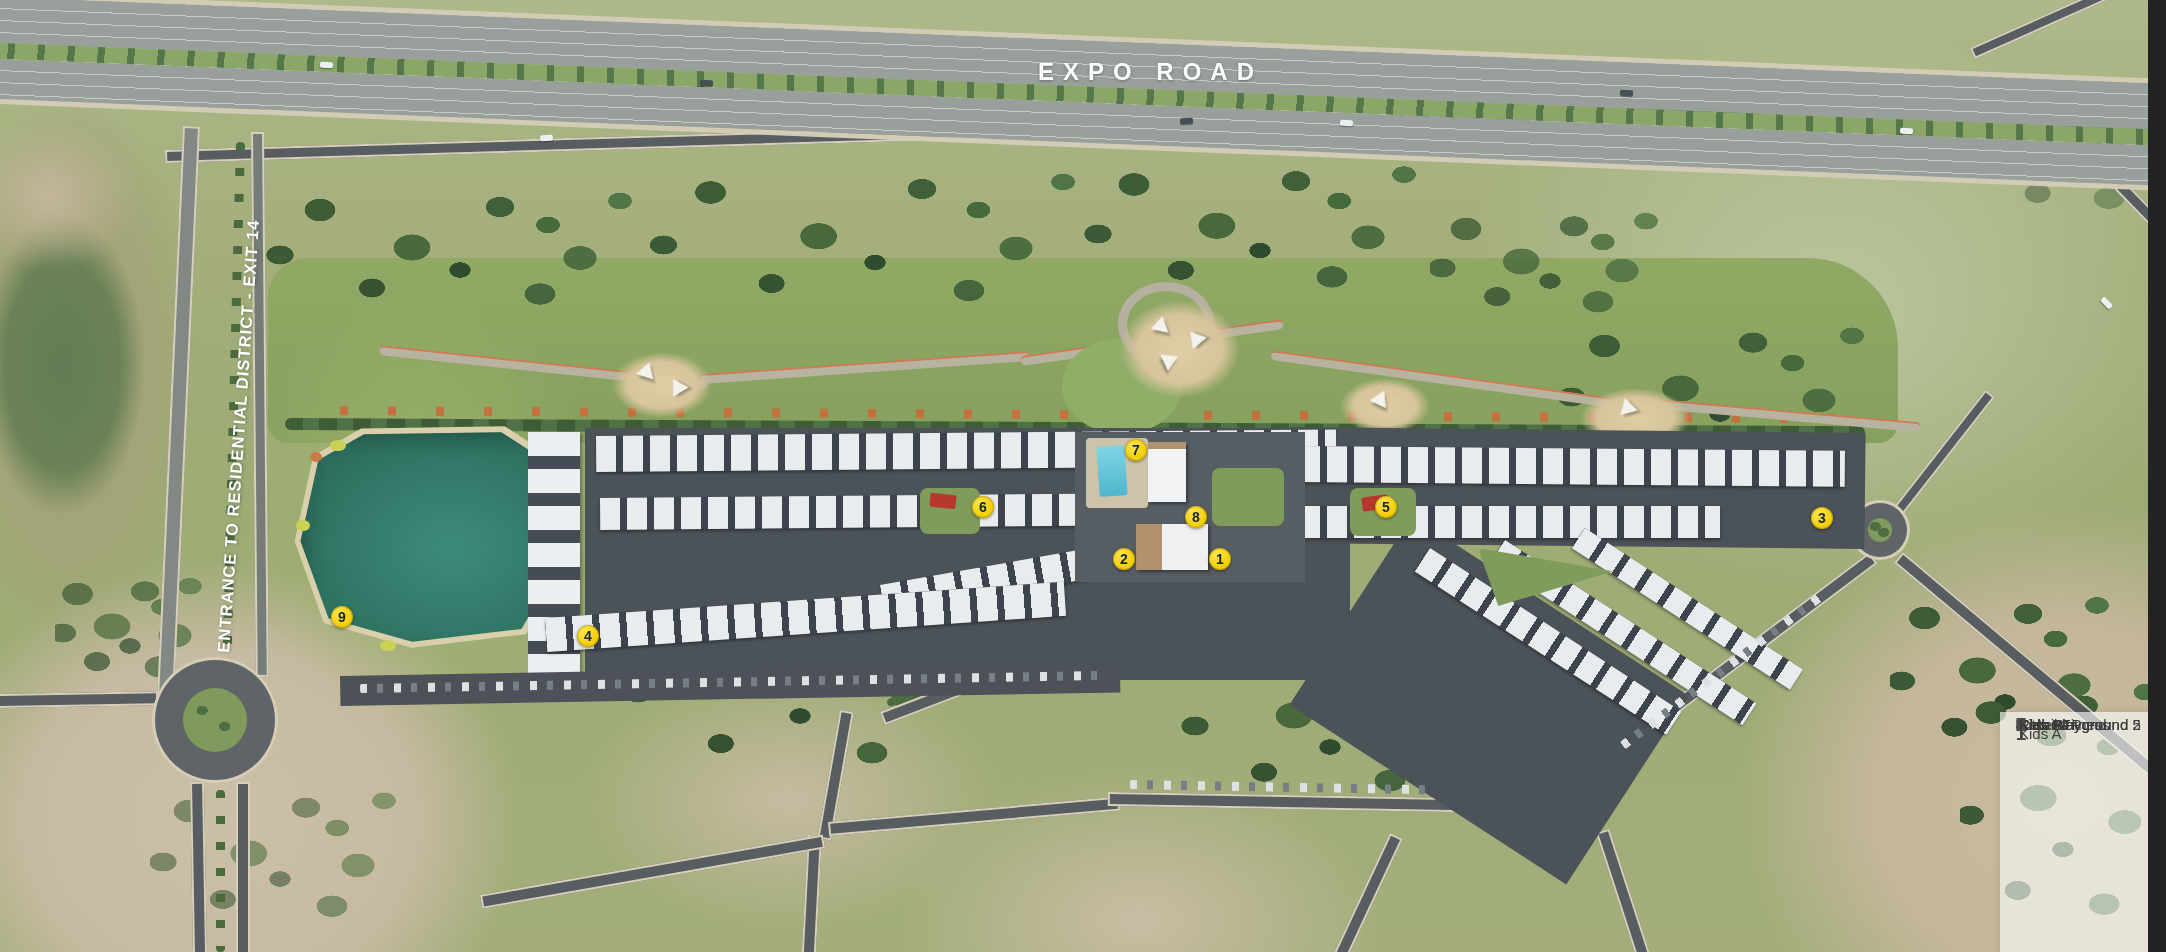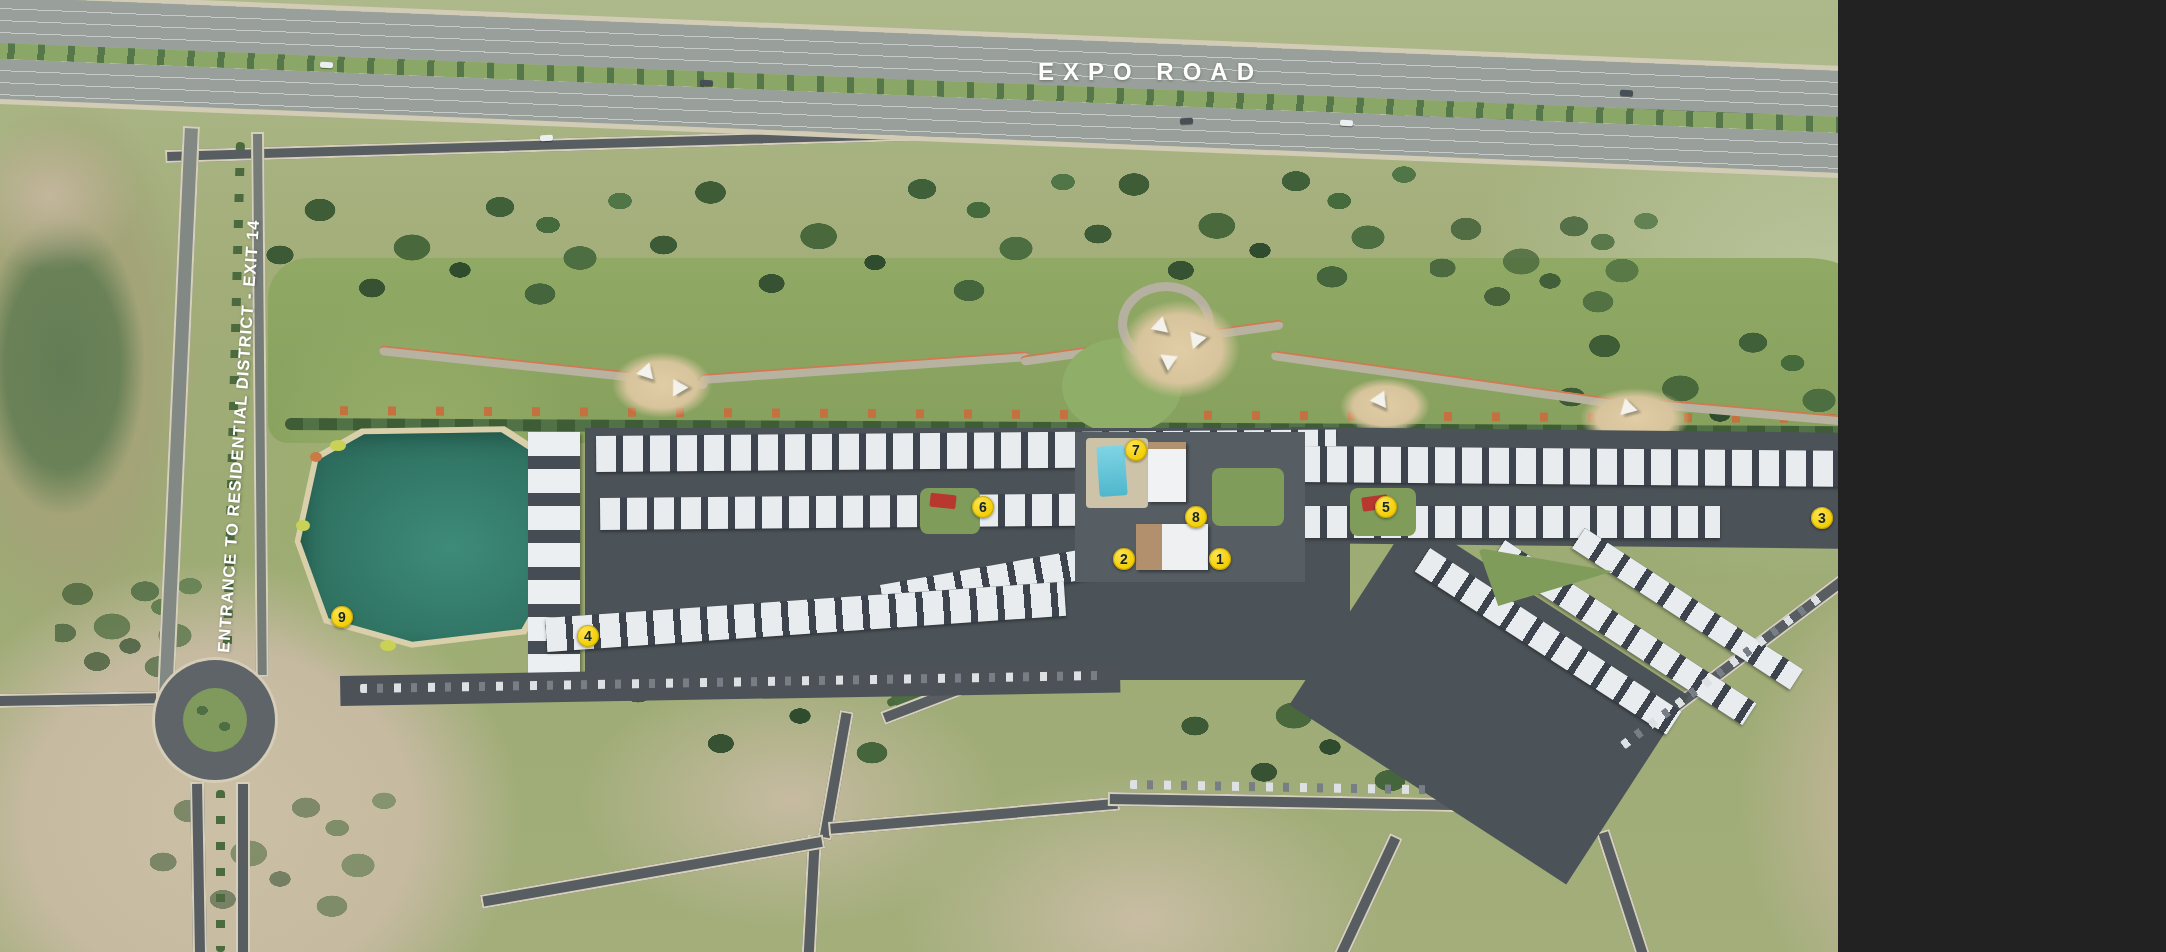--- a/index.html
+++ b/index.html
@@ -1,16 +1,16 @@
 <!DOCTYPE html>
 <html><head>
 <meta charset="utf-8">
 <style>
   html,body{margin:0;padding:0;background:#222;}
-  #stage{position:relative;width:1838px;height:952px;overflow:hidden;
+  #stage{position:relative;width:2148px;height:952px;overflow:hidden;
          font-family:"Liberation Sans",sans-serif;background:#a2ad79;}
   #stage *{position:absolute;box-sizing:border-box;}
 
   
   .terra{inset:0;
     background:
       linear-gradient(180deg,#aeb98b 0%,#a8b382 14%,#a2ad79 30%,#9dab74 55%,#a3ae7b 100%);}
   .haze{border-radius:50%;}
   .dirt{border-radius:50%;}
   .patch{border-radius:50%;}

